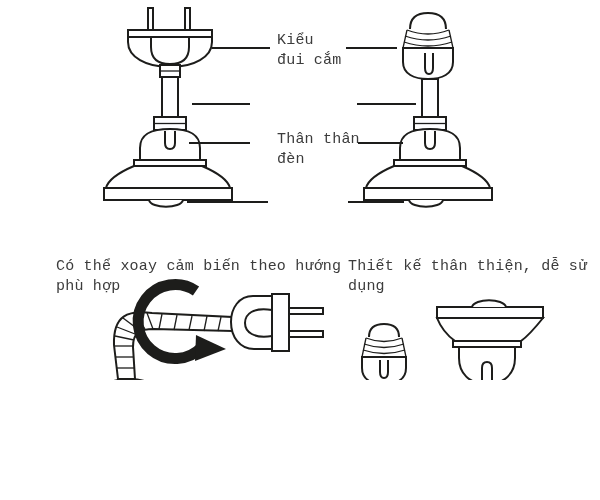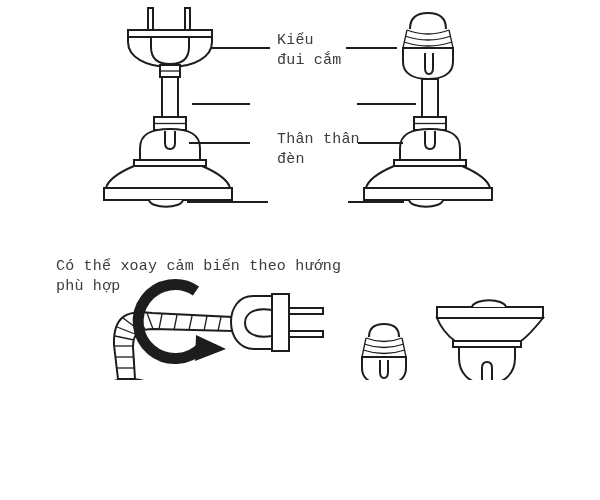--- a/index.html
+++ b/index.html
@@ -179,13 +179,14 @@
     </g>
   </svg>
 
   <div class="lbl" style="left:277px;top:31px">Kiểu
 đui cắm</div>
   <div class="lbl" style="left:277px;top:130px">Thân thân
 đèn</div>
 
   <div class="cap" style="left:56px;top:257px">Có thể xoay cảm biến theo hướng
 phù hợp</div>
+  <div class="cap" style="left:348px;top:257px">Thiết kế thân thiện, dễ sử dụng</div>
 </div>
 
 </body></html>

